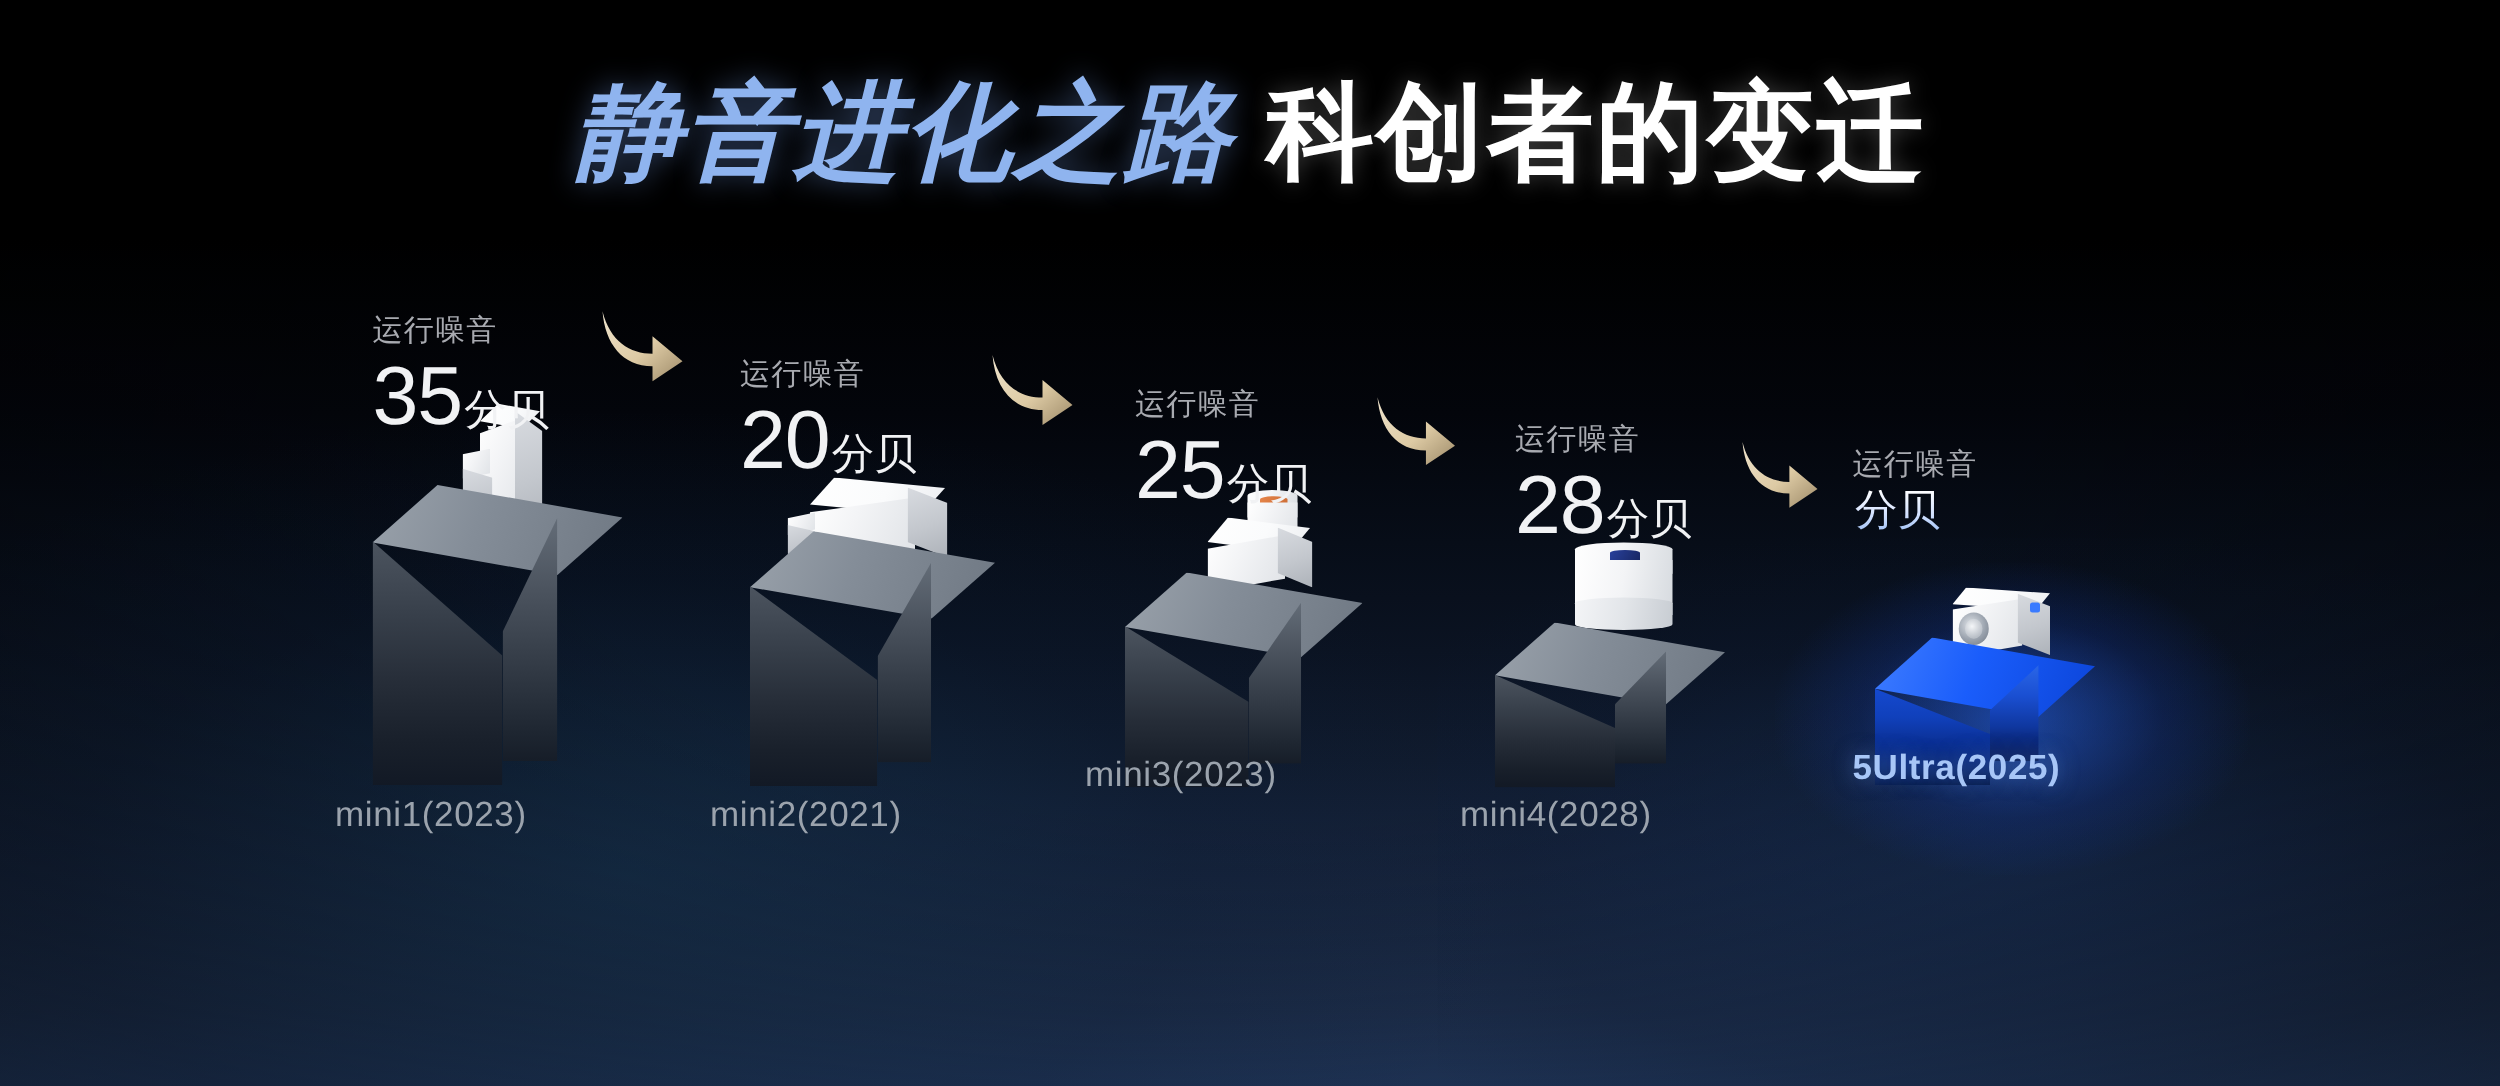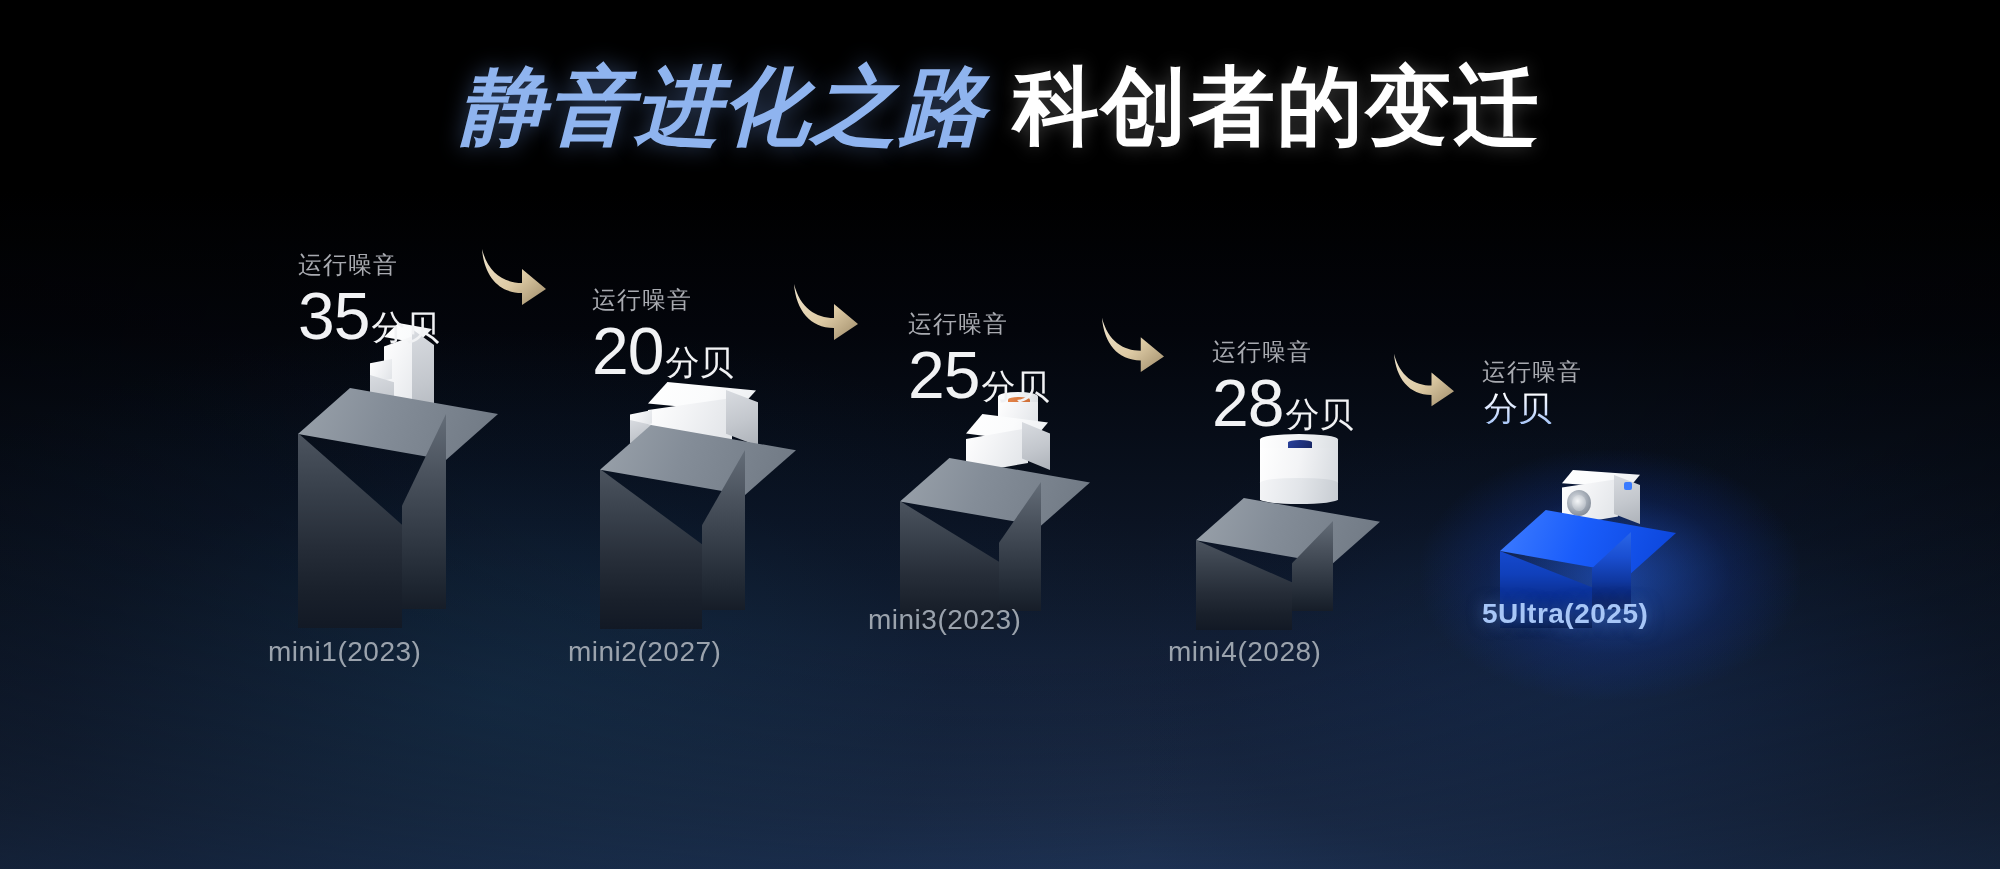--- a/index.html
+++ b/index.html
@@ -217,21 +217,21 @@
       <div class="box" style="left:4px; top:28px; width:22px; height:18px; clip-path:polygon(0% 25%,100% 0%,100% 75%,0% 100%);"></div>
       <div class="box side" style="left:4px; top:38px; width:22px; height:28px; clip-path:polygon(0% 0%,100% 18%,100% 100%,0% 82%);"></div>
     </div>
 
     <div class="ped" style="left:600px; top:425px; width:196px; height:204px;">
       <div class="ped-top" style="left:0; top:0; width:196px; height:70px;"></div>
       <div class="ped-front" style="left:0; top:44px; width:102px; height:160px;"></div>
       <div class="ped-side" style="left:102px; top:25px; width:43px; height:160px;"></div>
     </div>
 
-    <div class="model-label" style="left:568px; top:636px; width:260px;">mini2(2027)</div>
+    <div class="model-label" style="left:568px; top:636px; width:260px;">mini2(2021)</div>
   </div>
 
   <div class="arrow" style="left:790px; top:278px; width:72px; height:64px;">
     <svg width="72" height="64" viewBox="0 0 72 64">
       <defs>
         <linearGradient id="ag2" x1="0" y1="0" x2="1" y2="1">
           <stop offset="0%" stop-color="#efe4cd"></stop>
             <stop offset="55%" stop-color="#ddcaa4"></stop>
             <stop offset="100%" stop-color="#9d8a68"></stop>
         </linearGradient>

